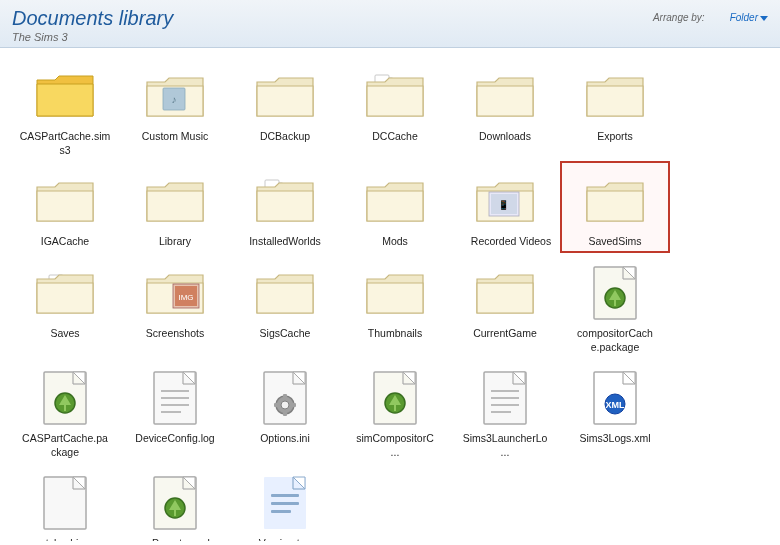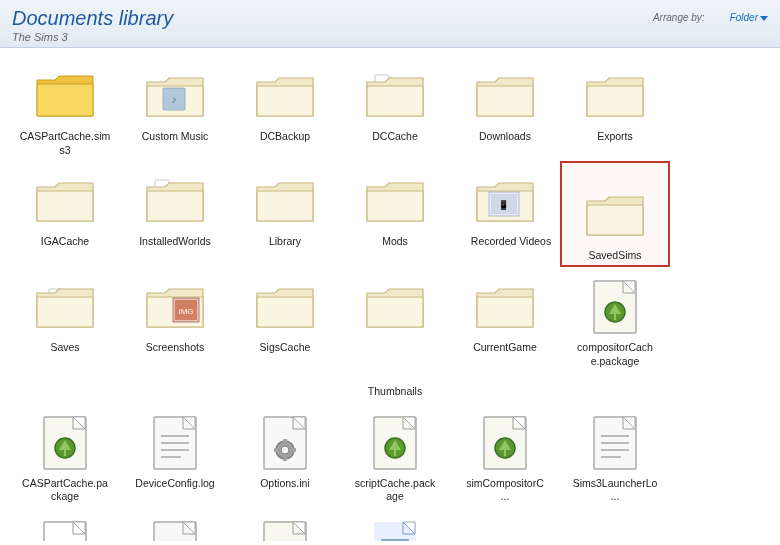--- a/index.html
+++ b/index.html
@@ -82,21 +82,21 @@
       flex-direction: column;
       align-items: center;
       padding: 8px 4px 4px 4px;
       cursor: pointer;
       text-align: center;
     }
 
     .item.selected {
       border: 2px solid #c0392b;
       background: #fff8f8;
-      padding: 20px 2px 2px 2px;
+      padding: 6px 2px 2px 2px;
     }
 
     .item-icon {
       width: 64px;
       height: 64px;
       display: flex;
       align-items: center;
       justify-content: center;
       position: relative;
       margin-bottom: 2px;
@@ -200,37 +200,37 @@
 
       <path d="M2,12 L20,12 L24,8 L58,8 L58,46 L2,46 Z" fill="#f0e8c8" stroke="#c8b880" stroke-width="1.2"></path>
       <path d="M2,16 L58,16 L58,46 L2,46 Z" fill="#faf5e0" stroke="#c8b880" stroke-width="1.2"></path>
     </svg>
         </div>
         <div class="item-label" style="white-space: pre-line;">IGACache</div>
       </div>
       <div class="item">
         <div class="item-icon">
           <svg viewBox="0 0 60 52" class="folder-svg">
+
+      <path d="M2,12 L20,12 L24,8 L58,8 L58,46 L2,46 Z" fill="#f0e8c8" stroke="#c8b880" stroke-width="1.2"></path>
+      <path d="M2,16 L58,16 L58,46 L2,46 Z" fill="#faf5e0" stroke="#c8b880" stroke-width="1.2"></path>
+    </svg>
+        </div>
+        <div class="item-label" style="white-space: pre-line;">Library</div>
+      </div>
+      <div class="item">
+        <div class="item-icon">
+          <svg viewBox="0 0 60 52" class="folder-svg">
       <rect x="14" y="8" width="14" height="18" fill="white" stroke="#bbb" stroke-width="0.8" rx="1"></rect>
                <rect x="10" y="5" width="14" height="18" fill="white" stroke="#bbb" stroke-width="0.8" rx="1"></rect>
       <path d="M2,12 L20,12 L24,8 L58,8 L58,46 L2,46 Z" fill="#f0e8c8" stroke="#c8b880" stroke-width="1.2"></path>
       <path d="M2,16 L58,16 L58,46 L2,46 Z" fill="#faf5e0" stroke="#c8b880" stroke-width="1.2"></path>
     </svg>
         </div>
         <div class="item-label" style="white-space: pre-line;">InstalledWorlds</div>
-      </div>
-      <div class="item">
-        <div class="item-icon">
-          <svg viewBox="0 0 60 52" class="folder-svg">
-
-      <path d="M2,12 L20,12 L24,8 L58,8 L58,46 L2,46 Z" fill="#f0e8c8" stroke="#c8b880" stroke-width="1.2"></path>
-      <path d="M2,16 L58,16 L58,46 L2,46 Z" fill="#faf5e0" stroke="#c8b880" stroke-width="1.2"></path>
-    </svg>
-        </div>
-        <div class="item-label" style="white-space: pre-line;">Library</div>
       </div>
       <div class="item">
         <div class="item-icon">
           <svg viewBox="0 0 60 52" class="folder-svg">
 
       <path d="M2,12 L20,12 L24,8 L58,8 L58,46 L2,46 Z" fill="#f0e8c8" stroke="#c8b880" stroke-width="1.2"></path>
       <path d="M2,16 L58,16 L58,46 L2,46 Z" fill="#faf5e0" stroke="#c8b880" stroke-width="1.2"></path>
     </svg>
         </div>
         <div class="item-label" style="white-space: pre-line;">Mods</div>
@@ -290,21 +290,21 @@
         <div class="item-label" style="white-space: pre-line;">SigsCache</div>
       </div>
       <div class="item">
         <div class="item-icon">
           <svg viewBox="0 0 60 52" class="folder-svg">
 
       <path d="M2,12 L20,12 L24,8 L58,8 L58,46 L2,46 Z" fill="#f0e8c8" stroke="#c8b880" stroke-width="1.2"></path>
       <path d="M2,16 L58,16 L58,46 L2,46 Z" fill="#faf5e0" stroke="#c8b880" stroke-width="1.2"></path>
     </svg>
         </div>
-        <div class="item-label" style="white-space: pre-line; margin-top: 44px;">Thumbnails</div>
+        <div class="item-label" style="white-space: pre-line;">Thumbnails</div>
       </div>
       <div class="item">
         <div class="item-icon">
           <svg viewBox="0 0 60 52" class="folder-svg">
 
       <path d="M2,12 L20,12 L24,8 L58,8 L58,46 L2,46 Z" fill="#f0e8c8" stroke="#c8b880" stroke-width="1.2"></path>
       <path d="M2,16 L58,16 L58,46 L2,46 Z" fill="#faf5e0" stroke="#c8b880" stroke-width="1.2"></path>
     </svg>
         </div>
         <div class="item-label" style="white-space: pre-line;">CurrentGame</div>
@@ -363,35 +363,20 @@
       <line x1="30" y1="13" x2="42" y2="13" stroke="#aaa" stroke-width="1.2"></line>
       <circle cx="22" cy="34" r="9" fill="#a0a0a0" stroke="#808080" stroke-width="1.5"></circle>
       <circle cx="22" cy="34" r="4" fill="#f0f0f0" stroke="#808080" stroke-width="1"></circle>
       <rect x="20" y="23" width="4" height="4" fill="#a0a0a0" rx="1"></rect>
       <rect x="20" y="41" width="4" height="4" fill="#a0a0a0" rx="1"></rect>
       <rect x="11" y="32" width="4" height="4" fill="#a0a0a0" rx="1"></rect>
       <rect x="29" y="32" width="4" height="4" fill="#a0a0a0" rx="1"></rect>
     </svg>
         </div>
         <div class="item-label" style="white-space: pre-line;">Options.ini</div>
-      </div>
-      <div class="item">
-        <div class="item-icon">
-          <svg viewBox="0 0 44 54" width="44" height="54">
-      <rect x="1" y="1" width="42" height="52" fill="#f8f8f0" stroke="#aaa" stroke-width="1.5" rx="1"></rect>
-      <polygon points="30,1 42,13 42,1" fill="#fff" stroke="#aaa" stroke-width="1"></polygon>
-      <line x1="30" y1="1" x2="30" y2="13" stroke="#aaa" stroke-width="1.2"></line>
-      <line x1="30" y1="13" x2="42" y2="13" stroke="#aaa" stroke-width="1.2"></line>
-      <circle cx="22" cy="32" r="10" fill="#5a9a30" stroke="#3a7020" stroke-width="1.5"></circle>
-      <polygon points="22,24 28,34 16,34" fill="#90c860" stroke="none"></polygon>
-      <line x1="22" y1="34" x2="22" y2="40" stroke="#90c860" stroke-width="2"></line>
-    </svg>
-        </div>
-        <div class="item-label" style="white-space: pre-line;">scriptCache.pack
-age</div>
       </div>
       <div class="item">
         <div class="item-icon">
           <svg viewBox="0 0 44 54" width="44" height="54">
       <rect x="1" y="1" width="42" height="52" fill="#f8f8f0" stroke="#aaa" stroke-width="1.5" rx="1"></rect>
       <polygon points="30,1 42,13 42,1" fill="#fff" stroke="#aaa" stroke-width="1"></polygon>
       <line x1="30" y1="1" x2="30" y2="13" stroke="#aaa" stroke-width="1.2"></line>
       <line x1="30" y1="13" x2="42" y2="13" stroke="#aaa" stroke-width="1.2"></line>
       <circle cx="22" cy="32" r="10" fill="#5a9a30" stroke="#3a7020" stroke-width="1.5"></circle>
       <polygon points="22,24 28,34 16,34" fill="#90c860" stroke="none"></polygon>

